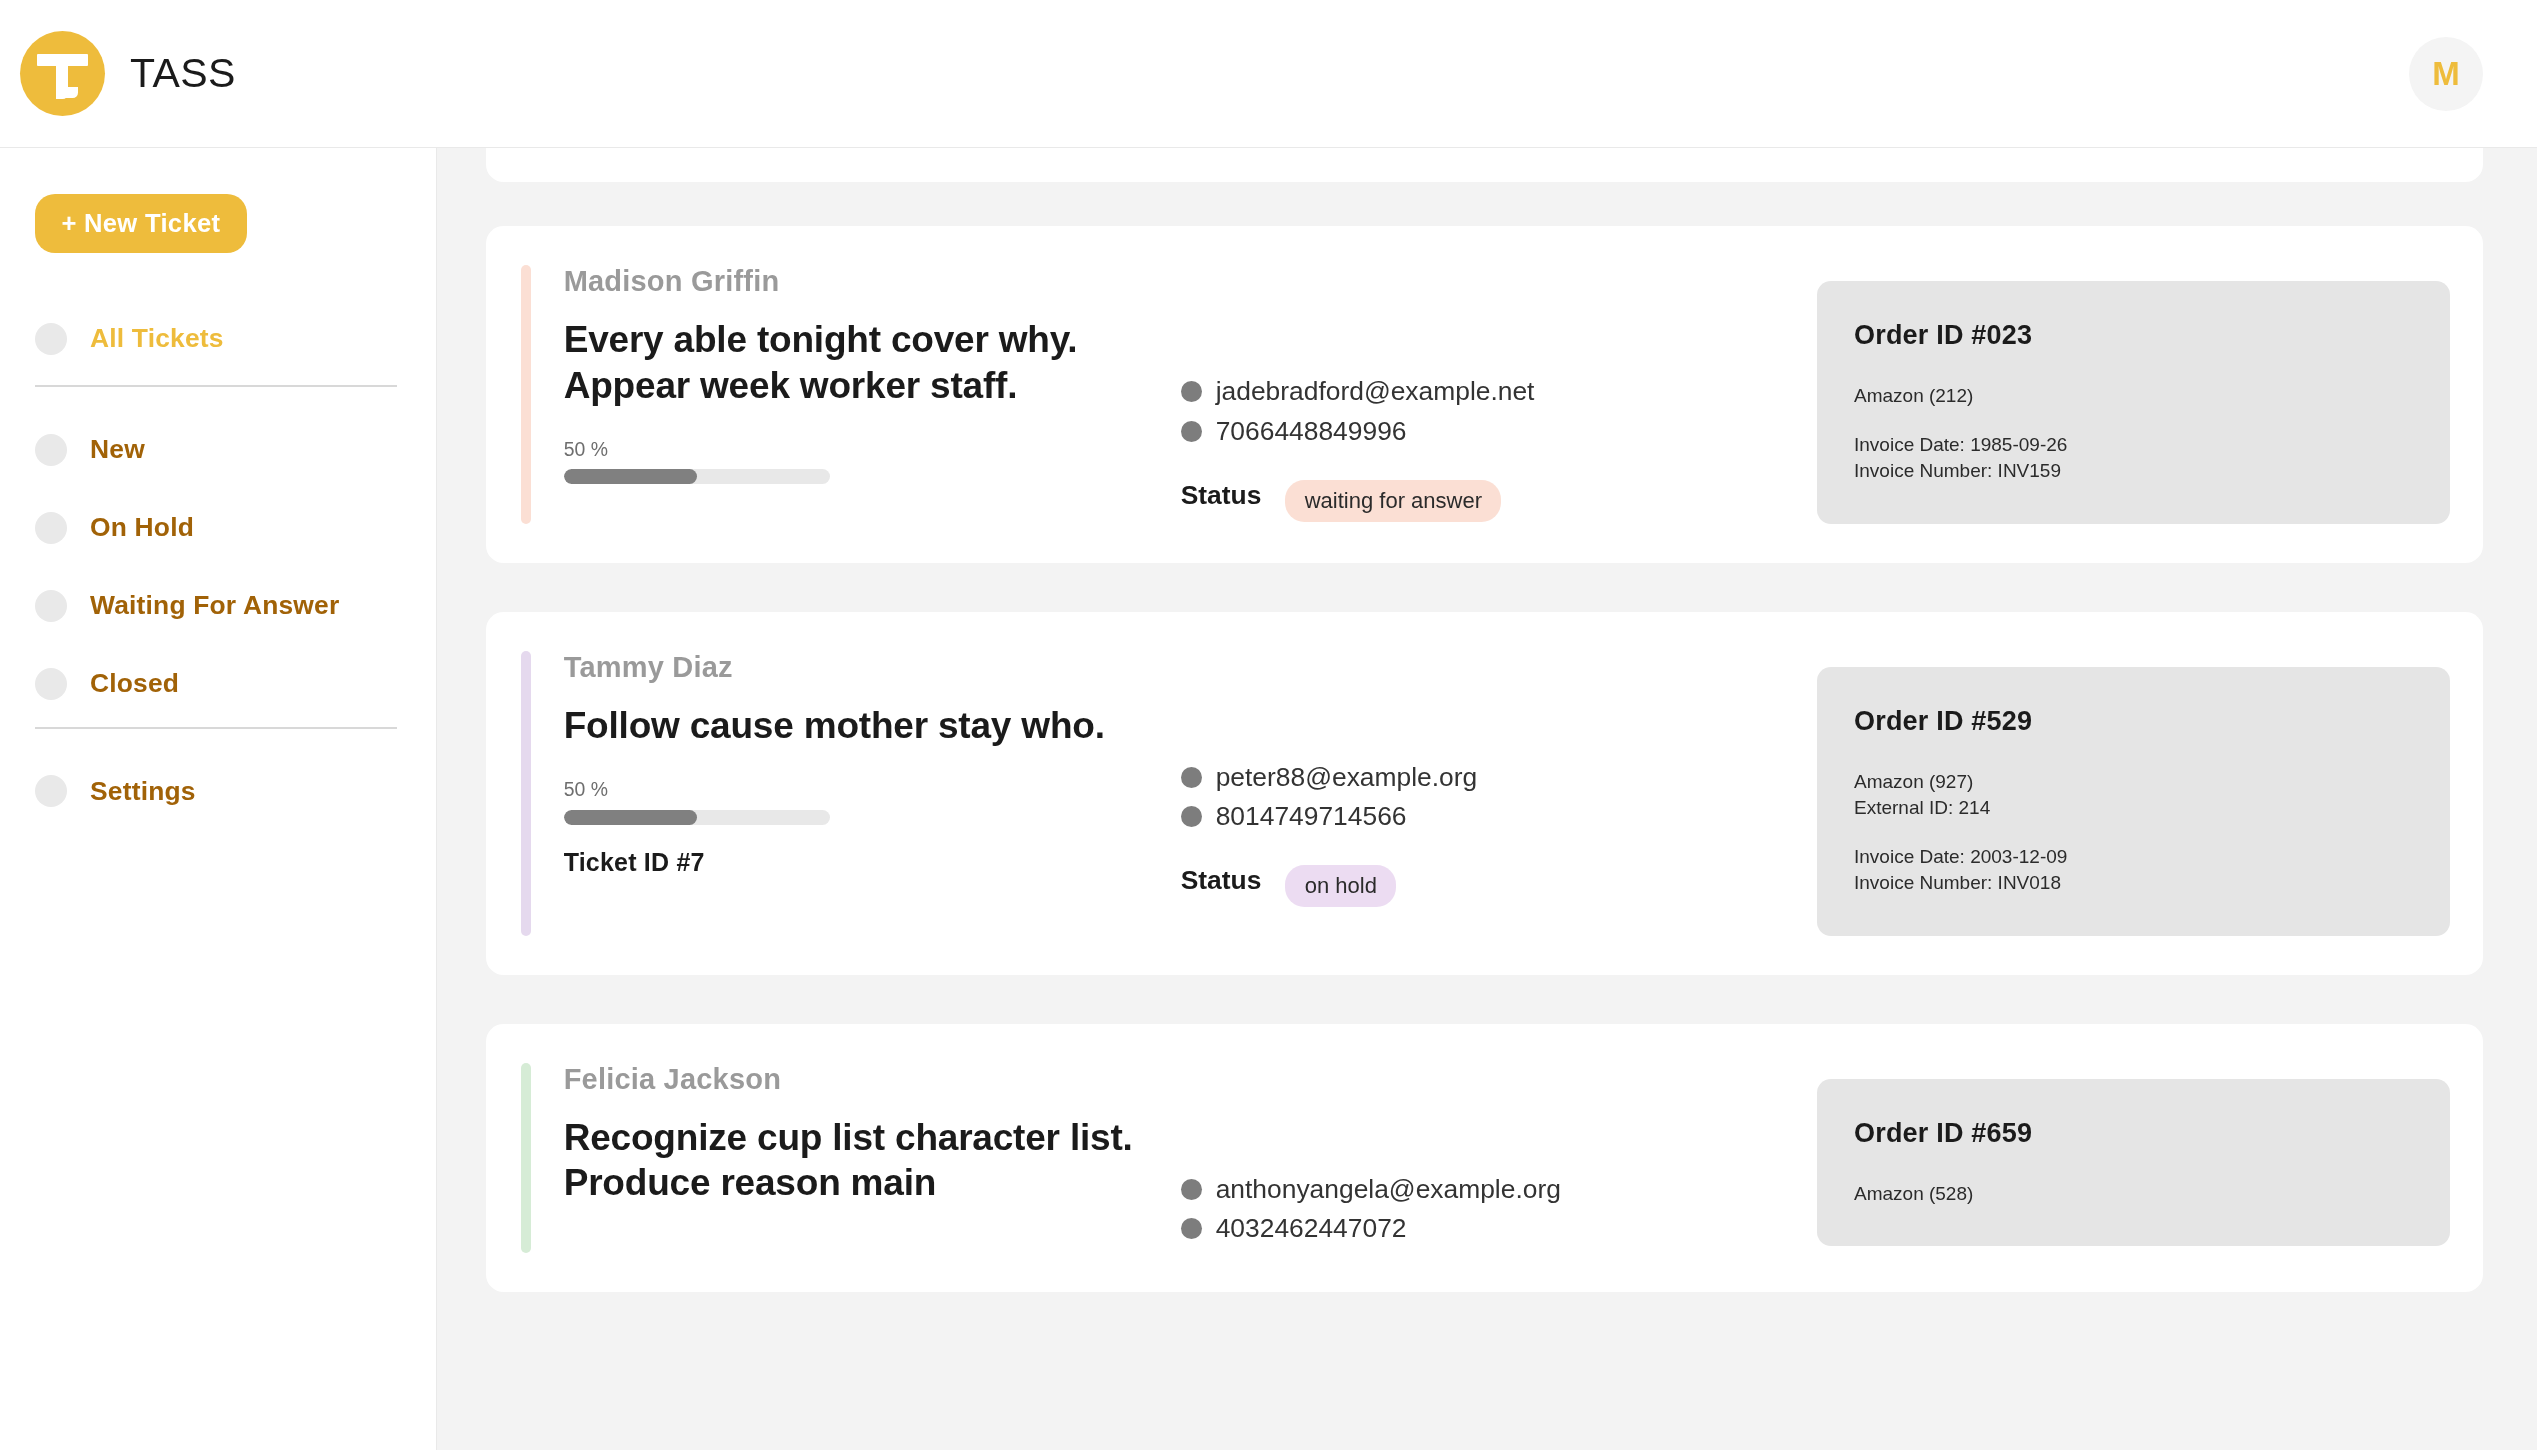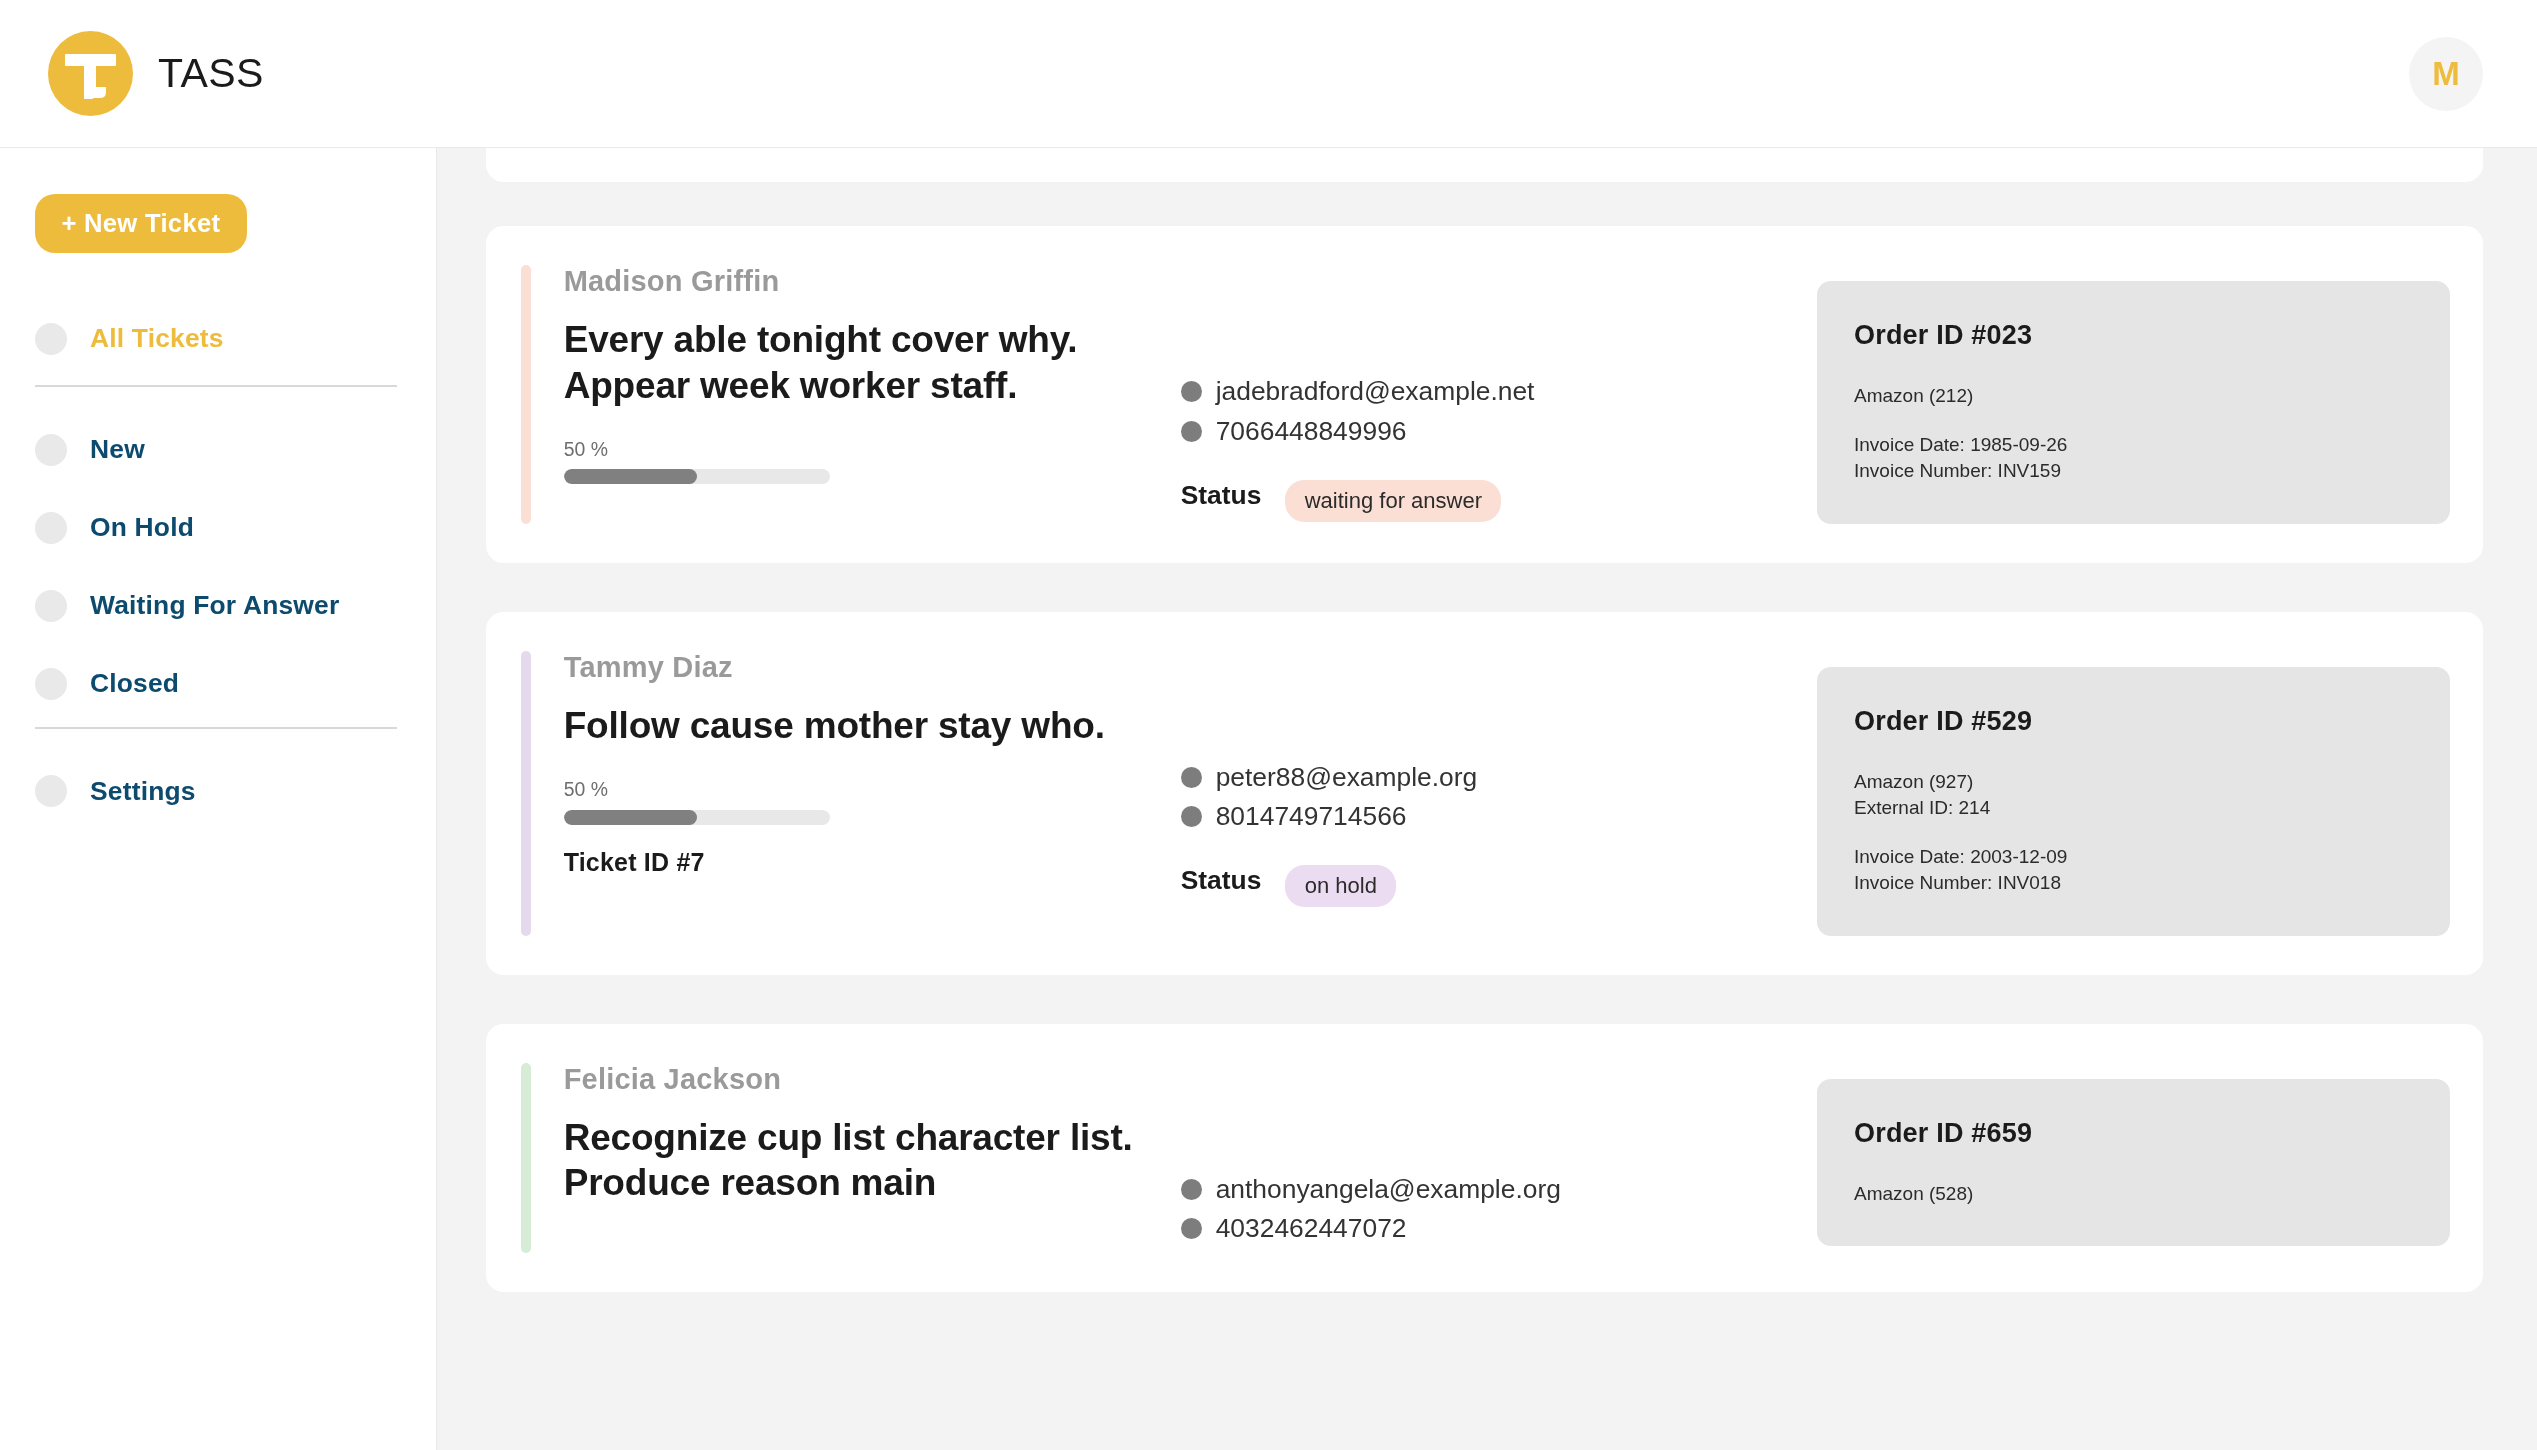--- a/index.html
+++ b/index.html
@@ -10,21 +10,21 @@
     overflow: hidden;
   }
   .app { position: relative; width: 2538px; height: 1450px; display: flex; flex-direction: column; }
 
   
   .header {
     height: 148px; min-height: 148px;
     background: #ffffff;
     border-bottom: 1.8px solid #e9e9e9;
     display: flex; align-items: center;
-    padding: 0 55px 0 48px;
+    padding: 0 55px 0 20px;
     position: relative; z-index: 5;
   }
   .brand { display: flex; align-items: center; gap: 25px; }
   .logo-circle {
     width: 85px; height: 85px; border-radius: 50%;
     background: #eebc3c;
     display: flex; align-items: center; justify-content: center;
     position: relative;
   }
   .logo-t {
@@ -75,21 +75,21 @@
   .nav-item {
     display: flex; align-items: center; gap: 23px;
     height: 55px; cursor: pointer;
     margin-bottom: 23px;
   }
   .nav-item:last-child { margin-bottom: 0; }
   .nav-dot {
     width: 32px; height: 32px; min-width: 32px;
     border-radius: 50%; background: #e9e9e9;
   }
-  .nav-label { font-size: 26.4px; font-weight: bold; color: #0c4a6e; letter-spacing: 0.2px; }
+  .nav-label { font-size: 26.4px; font-weight: bold; color: #a16207; letter-spacing: 0.2px; }
   .nav-item.active .nav-label { color: #eebc3c; }
   .nav-divider { height: 1.8px; background: #d8d8d8; margin: 19.4px 0 35px 0; }
   .nav-divider.second { margin: 16px 0 35px 0; }
 
   
   .main {
     flex: 1; min-width: 0;
     background: #f3f3f3;
     padding: 0 55px 0 49px;
     overflow: hidden;

